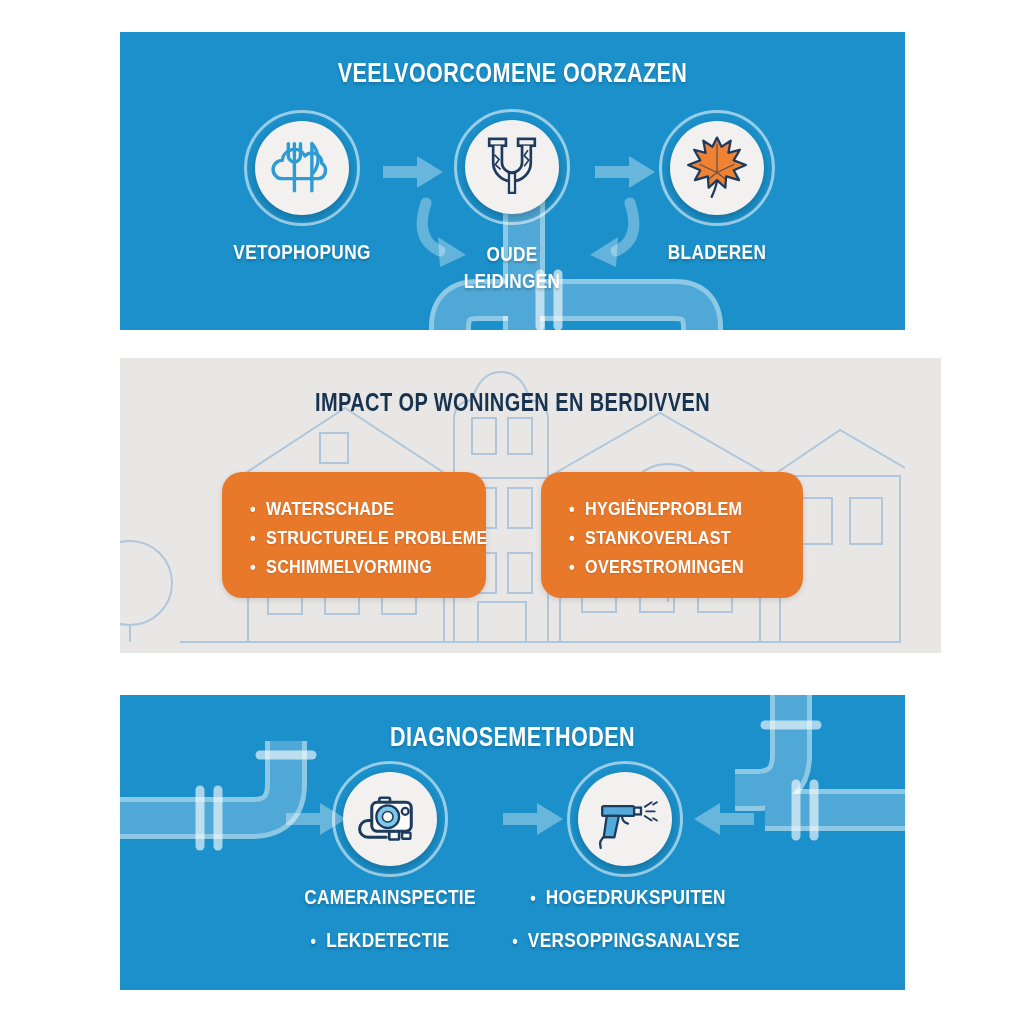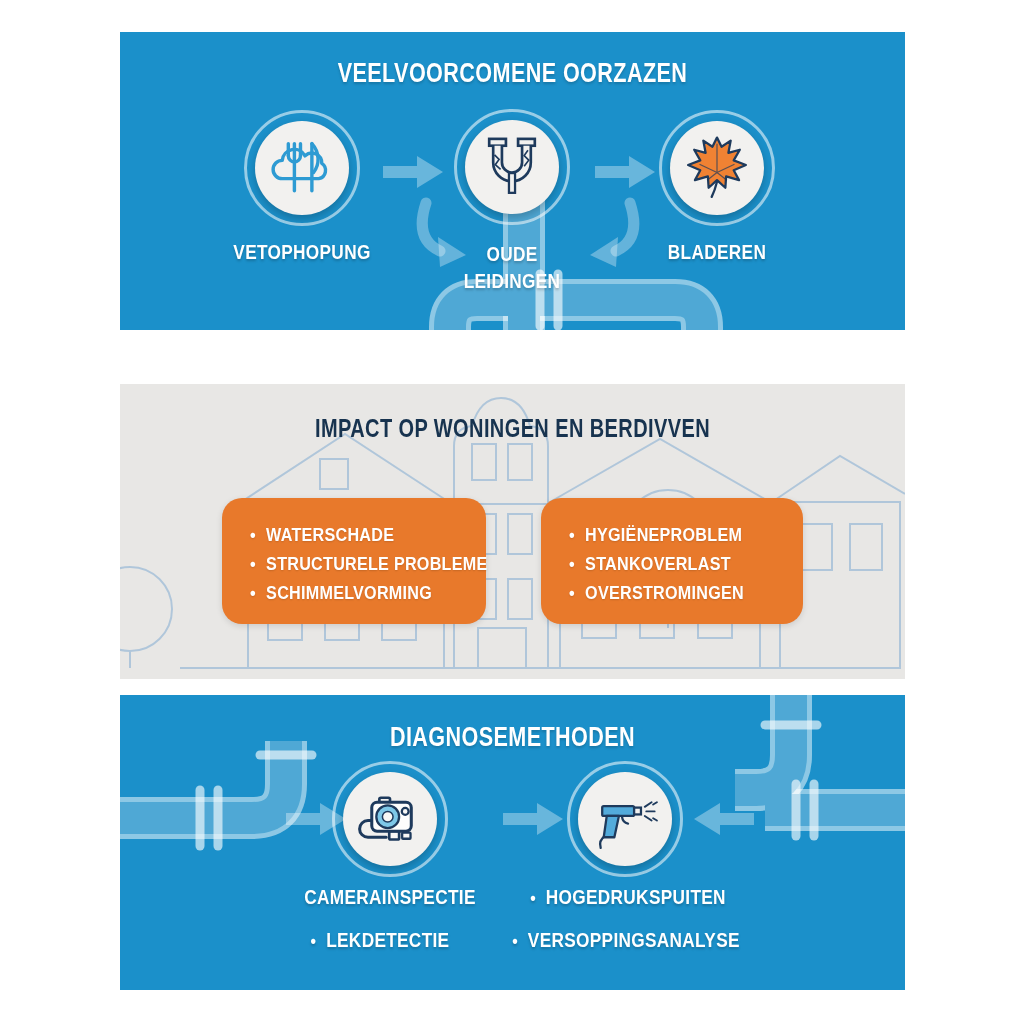--- a/index.html
+++ b/index.html
@@ -113,21 +113,21 @@
       </div>
     </div>
 
     <div class="abs wlabel" style="left:62px;top:206px;width:240px;">VETOPHOPUNG</div>
     <div class="abs wlabel" style="left:332px;top:208px;width:120px;">OUDE LEIDINGEN</div>
     <div class="abs wlabel" style="left:477px;top:206px;width:240px;">BLADEREN</div>
 
     <div class="abs hd white" style="left:0;top:26px;width:785px;">VEELVOORCOMENE OORZAZEN</div>
   </div>
 
-  <div class="panel gray" style="top:384px;height:295px;">
+  <div class="panel gray" style="top:358px;height:295px;padding-left:36px;">
 
     <svg class="abs houses" style="left:0;top:0;" width="785" height="295">
       <path d="M60,284 H730"></path>
 
       <path d="M118,120 L225,50 L332,120"></path>
       <rect x="128" y="120" width="196" height="164"></rect>
       <rect x="200" y="75" width="28" height="30"></rect>
       <rect x="148" y="138" width="34" height="48"></rect>
         <rect x="205" y="138" width="34" height="48"></rect>
         <rect x="262" y="138" width="34" height="48"></rect>

